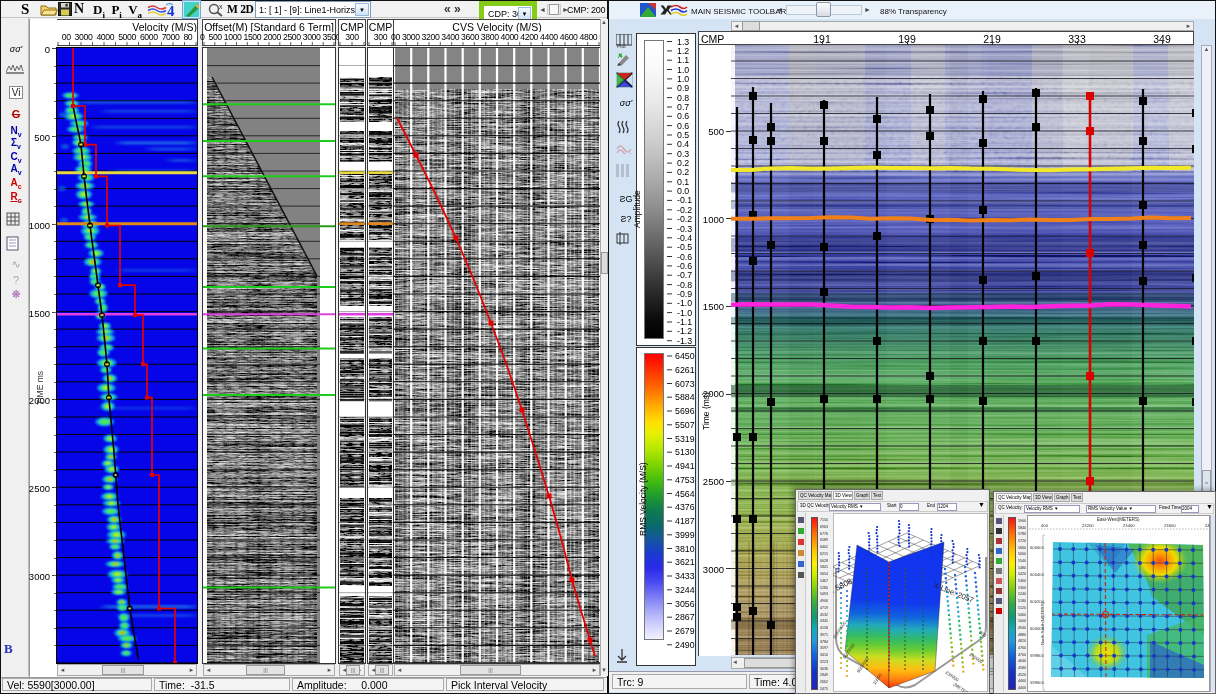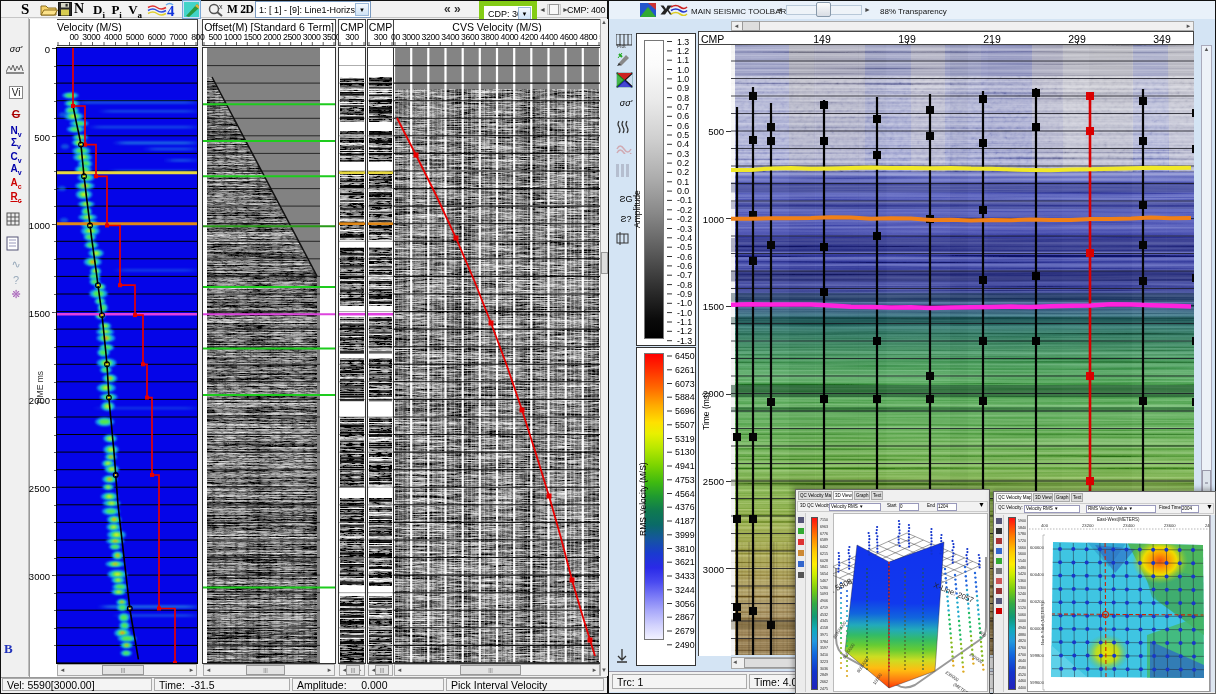--- a/index.html
+++ b/index.html
@@ -48,21 +48,21 @@
   </div>
 <div class="abs" style="left:444px;top:2px;width:36px;height:15px;font-size:12px;color:#333;"><b>« »</b></div>
 <div class="abs" style="left:479px;top:1px;width:58px;height:28px;background:#fff;border:5px solid #84cc16;font-size:9px;">
     <span style="position:absolute;left:4px;top:3px;">CDP: 300</span>
     <span style="position:absolute;right:1px;top:1px;width:13px;height:13px;background:linear-gradient(#f5fafe,#cfe3f6);border:1px solid #9ab8d8;text-align:center;font-size:6px;line-height:13px;">▼</span>
   </div>
 <div class="abs" style="left:539px;top:3px;width:9px;height:13px;color:#444;font-size:7px;line-height:13px;">◄</div>
 <div class="abs" style="left:547px;top:4px;width:14px;height:11px;background:#eaeaea;border:1px solid #ccc;"></div>
 <div class="abs" style="left:549px;top:4px;width:10px;height:11px;background:#f8f8f8;border:1px solid #999;"></div>
 <div class="abs" style="left:562px;top:3px;width:8px;height:13px;color:#444;font-size:7px;line-height:13px;">►</div>
-<div class="abs" style="left:567px;top:4px;width:40px;height:12px;font-size:9px;letter-spacing:-0.2px;white-space:nowrap;line-height:12px;">CMP: 400</div>
+<div class="abs" style="left:567px;top:4px;width:40px;height:12px;font-size:9px;letter-spacing:-0.2px;white-space:nowrap;line-height:12px;">CMP: 200</div>
 <div class="abs" style="left:1px;top:18px;width:28px;height:658px;background:#f0f0f0;border-right:1px solid #bbb;"></div>
 <div class="abs" style="left:6px;top:42px;width:20px;height:16px;text-align:center;"><span style="font-size:9px;font-style:italic;">σσ'</span></div>
 <div class="abs" style="left:6px;top:62px;width:20px;height:16px;text-align:center;">
     <svg width="18" height="12">
       <path d="M0 10 L3 4 L5 8 L7 3 L9 9 L11 4 L13 8 L15 3 L17 9" stroke="#666" fill="none"></path>
       <rect x="0" y="10" width="18" height="2" fill="#888"></rect>
     </svg>
   </div>
 <div class="abs" style="left:6px;top:86px;width:20px;height:16px;text-align:center;"><span style="font-size:10px;color:#222;border:1px solid #888;background:#fff;padding:0 2px;">Vi</span></div>
 <div class="abs" style="left:6px;top:108px;width:20px;height:16px;text-align:center;"><span style="font-size:11px;color:#a00;font-weight:bold;text-decoration:line-through;">G</span></div>
@@ -87,22 +87,22 @@
       <line x1="3" y1="4" x2="10" y2="4" stroke="#99b"></line>
       <line x1="3" y1="7" x2="10" y2="7" stroke="#99b"></line>
       <line x1="3" y1="10" x2="10" y2="10" stroke="#99b"></line>
     </svg>
   </div>
 <div class="abs" style="left:6px;top:258px;width:20px;height:16px;text-align:center;"><span style="font-size:11px;color:#9ab;">∿</span></div>
 <div class="abs" style="left:6px;top:274px;width:20px;height:16px;text-align:center;"><span style="font-size:11px;color:#9ab;">?</span></div>
 <div class="abs" style="left:6px;top:288px;width:20px;height:16px;text-align:center;"><span style="font-size:11px;color:#a6b;">❋</span></div>
 <div class="abs" style="left:4px;top:641px;width:14px;height:16px;color:#2233bb;font-weight:bold;font-size:13px;font-family:'Liberation Serif',serif;">B</div>
 <div class="abs" style="left:56px;top:19px;width:142px;height:27px;background:#fff;border:1px solid #444;"></div>
-<div class="abs" style="left:57px;top:21px;width:140px;height:11px;text-align:left;font-size:10.5px;white-space:nowrap;overflow:hidden;">Velocity (M/S)</div>
-<div class="abs" style="left:54px;top:32px;width:146px;height:11px;text-align:right;font-size:8.7px;white-space:nowrap;overflow:hidden;letter-spacing:-0.4px;">00&nbsp;&nbsp;3000&nbsp;&nbsp;4000&nbsp;&nbsp;5000&nbsp;&nbsp;6000&nbsp;&nbsp;7000&nbsp;&nbsp;80</div>
+<div class="abs" style="left:57px;top:21px;width:140px;height:11px;text-align:right;font-size:10.5px;white-space:nowrap;overflow:hidden;">Velocity (M/S)</div>
+<div class="abs" style="left:54px;top:32px;width:146px;height:11px;text-align:center;font-size:8.7px;white-space:nowrap;overflow:hidden;letter-spacing:-0.4px;">00&nbsp;&nbsp;3000&nbsp;&nbsp;4000&nbsp;&nbsp;5000&nbsp;&nbsp;6000&nbsp;&nbsp;7000&nbsp;&nbsp;80</div>
 <svg class="abs" style="left:57px;top:42px" width="140" height="4">
     <line x1="1.0" y1="0" x2="1.0" y2="4" stroke="#333" stroke-width="0.8"></line>
     <line x1="12.5" y1="0" x2="12.5" y2="4" stroke="#333" stroke-width="0.8"></line>
     <line x1="24.0" y1="0" x2="24.0" y2="4" stroke="#333" stroke-width="0.8"></line>
     <line x1="35.5" y1="0" x2="35.5" y2="4" stroke="#333" stroke-width="0.8"></line>
     <line x1="47.0" y1="0" x2="47.0" y2="4" stroke="#333" stroke-width="0.8"></line>
     <line x1="58.5" y1="0" x2="58.5" y2="4" stroke="#333" stroke-width="0.8"></line>
     <line x1="70.0" y1="0" x2="70.0" y2="4" stroke="#333" stroke-width="0.8"></line>
     <line x1="81.5" y1="0" x2="81.5" y2="4" stroke="#333" stroke-width="0.8"></line>
     <line x1="93.0" y1="0" x2="93.0" y2="4" stroke="#333" stroke-width="0.8"></line>
@@ -1363,27 +1363,27 @@
   </svg>
 <svg class="abs" style="left:637px;top:430px" width="12" height="110">
     <text x="9" y="106" transform="rotate(-90 9 106)" font-size="8.5" fill="#000">RMS Velocity (M/S)</text>
   </svg>
 <div class="abs" style="left:731px;top:21px;width:463px;height:10px;background:#f0f0f0;border:1px solid #aaa;"></div>
 <div class="abs" style="left:732px;top:22px;width:9px;height:8px;font-size:6px;color:#555;text-align:center;line-height:8px;">◄</div>
 <div class="abs" style="left:742px;top:21px;width:18px;height:10px;background:#ddd;border:1px solid #999;"></div>
 <div class="abs" style="left:1184px;top:22px;width:9px;height:8px;font-size:6px;color:#555;text-align:center;line-height:8px;">►</div>
 <div class="abs" style="left:698px;top:31px;width:496px;height:14px;background:#fff;border:1px solid #444;"></div>
 <div class="abs" style="left:701px;top:33px;width:40px;height:11px;font-size:10.5px;">CMP</div>
-<div class="abs" style="left:807px;top:33px;width:30px;height:11px;text-align:center;font-size:10.5px;">149</div>
+<div class="abs" style="left:807px;top:33px;width:30px;height:11px;text-align:center;font-size:10.5px;">191</div>
 <div class="abs" style="left:822px;top:41px;width:1px;height:4px;background:#333;"></div>
 <div class="abs" style="left:892px;top:33px;width:30px;height:11px;text-align:center;font-size:10.5px;">199</div>
 <div class="abs" style="left:907px;top:41px;width:1px;height:4px;background:#333;"></div>
 <div class="abs" style="left:977px;top:33px;width:30px;height:11px;text-align:center;font-size:10.5px;">219</div>
 <div class="abs" style="left:992px;top:41px;width:1px;height:4px;background:#333;"></div>
-<div class="abs" style="left:1062px;top:33px;width:30px;height:11px;text-align:center;font-size:10.5px;">299</div>
+<div class="abs" style="left:1062px;top:33px;width:30px;height:11px;text-align:center;font-size:10.5px;">333</div>
 <div class="abs" style="left:1077px;top:41px;width:1px;height:4px;background:#333;"></div>
 <div class="abs" style="left:1147px;top:33px;width:30px;height:11px;text-align:center;font-size:10.5px;">349</div>
 <div class="abs" style="left:1162px;top:41px;width:1px;height:4px;background:#333;"></div>
 <div class="abs" style="left:698px;top:45px;width:33px;height:611px;background:#fff;border-left:1px solid #444;"></div>
 <div class="abs" style="left:698px;top:126px;width:26px;height:10px;text-align:right;font-size:9.5px;">500</div>
 <div class="abs" style="left:726px;top:131px;width:5px;height:1px;background:#333;"></div>
 <div class="abs" style="left:698px;top:214px;width:26px;height:10px;text-align:right;font-size:9.5px;">1000</div>
 <div class="abs" style="left:726px;top:218px;width:5px;height:1px;background:#333;"></div>
 <div class="abs" style="left:698px;top:301px;width:26px;height:10px;text-align:right;font-size:9.5px;">1500</div>
 <div class="abs" style="left:726px;top:306px;width:5px;height:1px;background:#333;"></div>
@@ -1704,21 +1704,21 @@
     <polyline points="0,259.8 20,259.3 40,259.6 60,259.4 80,259.5 100,260.5 120,261.7 140,262.1 160,262.6 180,262.3 200,263.0 220,262.6 240,262.3 260,261.9 280,261.6 300,262.0 320,261.3 340,260.8 360,260.4 380,259.3 400,259.5 420,260.2 440,260.7 460,261.4" fill="none" stroke="#ff22dd" stroke-width="4.5"></polyline>
   </svg>
 <div class="abs" style="left:1201px;top:45px;width:11px;height:611px;background:#eef2f8;border:1px solid #aab;"></div>
 <div class="abs" style="left:1202px;top:46px;width:9px;height:9px;font-size:6px;color:#555;text-align:center;">▲</div>
 <div class="abs" style="left:1202px;top:646px;width:9px;height:9px;font-size:6px;color:#555;text-align:center;">▼</div>
 <div class="abs" style="left:1202px;top:470px;width:9px;height:26px;background:#dde4ec;border:1px solid #99a;text-align:center;font-size:6px;color:#778;line-height:24px;">=</div>
 <div class="abs" style="left:731px;top:657px;width:464px;height:12px;background:#f0f0f0;border:1px solid #aaa;"></div>
 <div class="abs" style="left:732px;top:659px;width:9px;height:9px;font-size:6px;color:#555;">◄</div>
 <div class="abs" style="left:744px;top:658px;width:120px;height:10px;background:#ddd;border:1px solid #999;"></div>
 <div class="abs" style="left:609px;top:671px;width:606px;height:21px;background:#f0f0f0;border-top:1px solid #99a;"></div>
-<div class="abs" style="left:612px;top:674px;width:135px;height:15px;border:1px solid #aaa;background:#f4f4f4;padding:1px 4px;font-size:10.5px;">Trc: 1</div>
+<div class="abs" style="left:612px;top:674px;width:135px;height:15px;border:1px solid #aaa;background:#f4f4f4;padding:1px 4px;font-size:10.5px;">Trc: 9</div>
 <div class="abs" style="left:749px;top:674px;width:454px;height:15px;border:1px solid #aaa;background:#f4f4f4;padding:1px 4px;font-size:10.5px;">Time: 4.00[00:00:04]</div>
 <div class="abs" style="left:795px;top:489px;width:195px;height:205px;background:#f0f0f0;border:1px solid #666;box-shadow:-2px -2px 5px rgba(0,0,0,0.3);"></div>
 <div class="abs" style="left:798px;top:491px;width:34px;height:9px;background:#dcdcdc;border:1px solid #aaa;font-size:4.5px;overflow:hidden;line-height:8px;padding-left:1px;white-space:nowrap;">QC Velocity Map</div>
 <div class="abs" style="left:833px;top:491px;width:20px;height:9px;background:#fdfdfd;border:1px solid #aaa;font-size:4.5px;overflow:hidden;line-height:8px;padding-left:1px;white-space:nowrap;">3D View</div>
 <div class="abs" style="left:854px;top:491px;width:16px;height:9px;background:#dcdcdc;border:1px solid #aaa;font-size:4.5px;overflow:hidden;line-height:8px;padding-left:1px;white-space:nowrap;">Graph</div>
 <div class="abs" style="left:871px;top:491px;width:12px;height:9px;background:#dcdcdc;border:1px solid #aaa;font-size:4.5px;overflow:hidden;line-height:8px;padding-left:1px;white-space:nowrap;">Text</div>
 <div class="abs" style="left:797px;top:501px;width:191px;height:11px;background:#f2f2f2;border:1px solid #ccc;"></div>
 <div class="abs" style="left:800px;top:503px;width:30px;height:8px;font-size:4.5px;white-space:nowrap;">3D QC Velocity:</div>
 <div class="abs" style="left:829px;top:503px;width:52px;height:8px;background:#fff;border:1px solid #99b;font-size:4.5px;padding-left:1px;white-space:nowrap;">Velocity RMS ▼</div>
 <div class="abs" style="left:887px;top:503px;width:12px;height:8px;font-size:4.5px;">Start</div>

